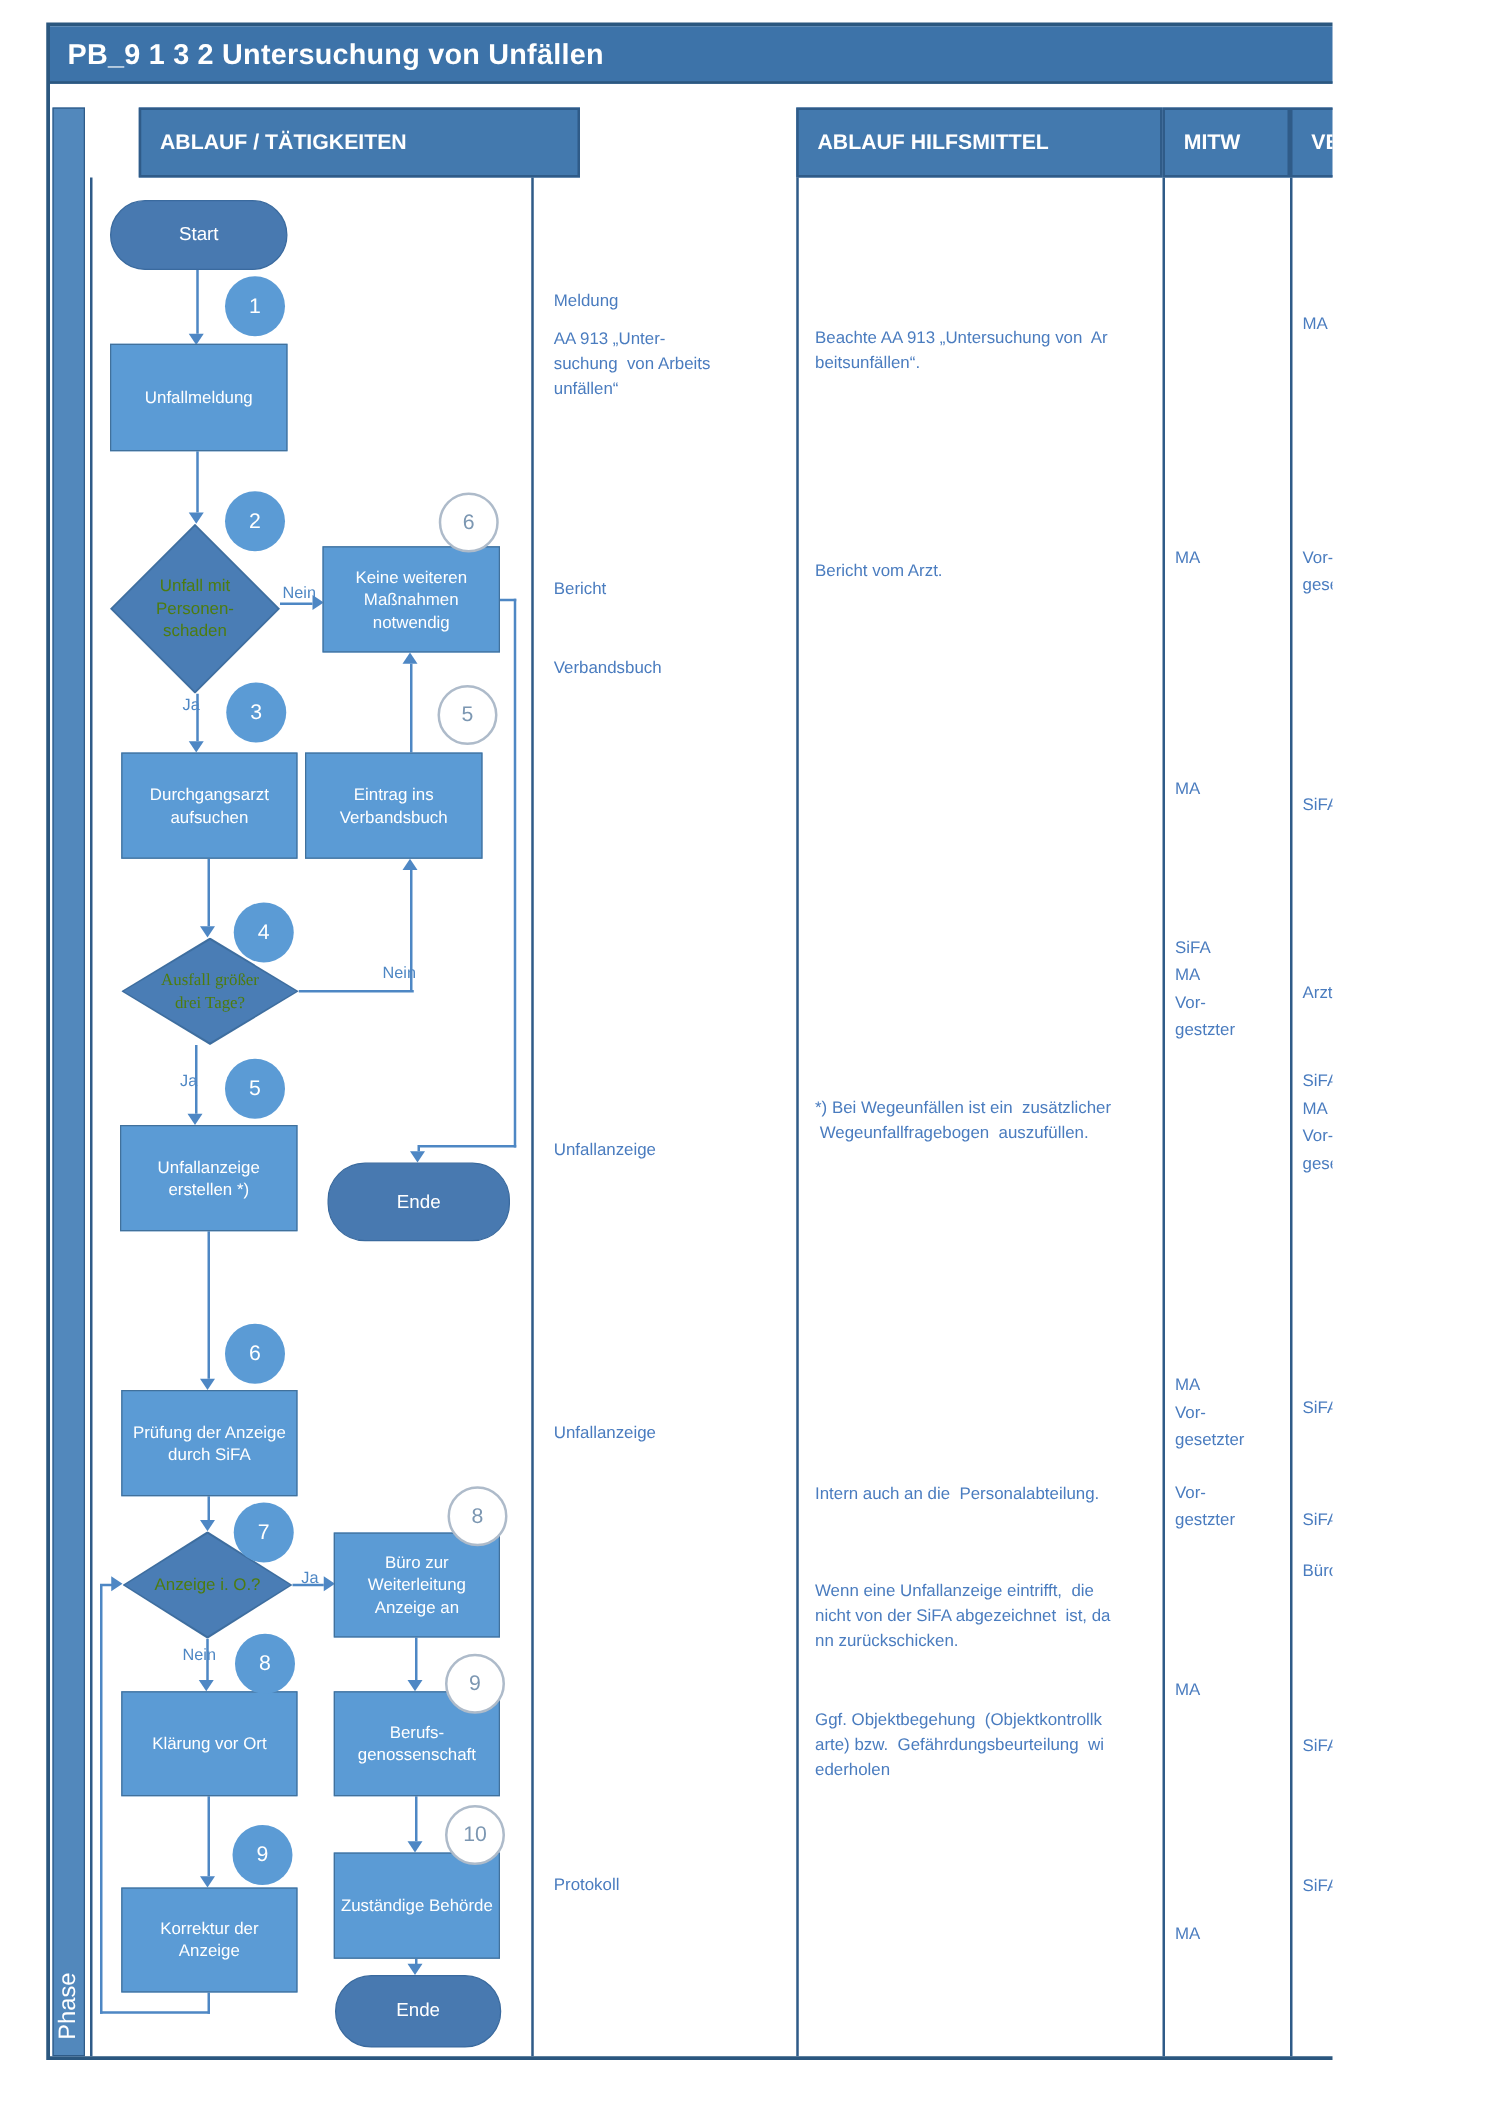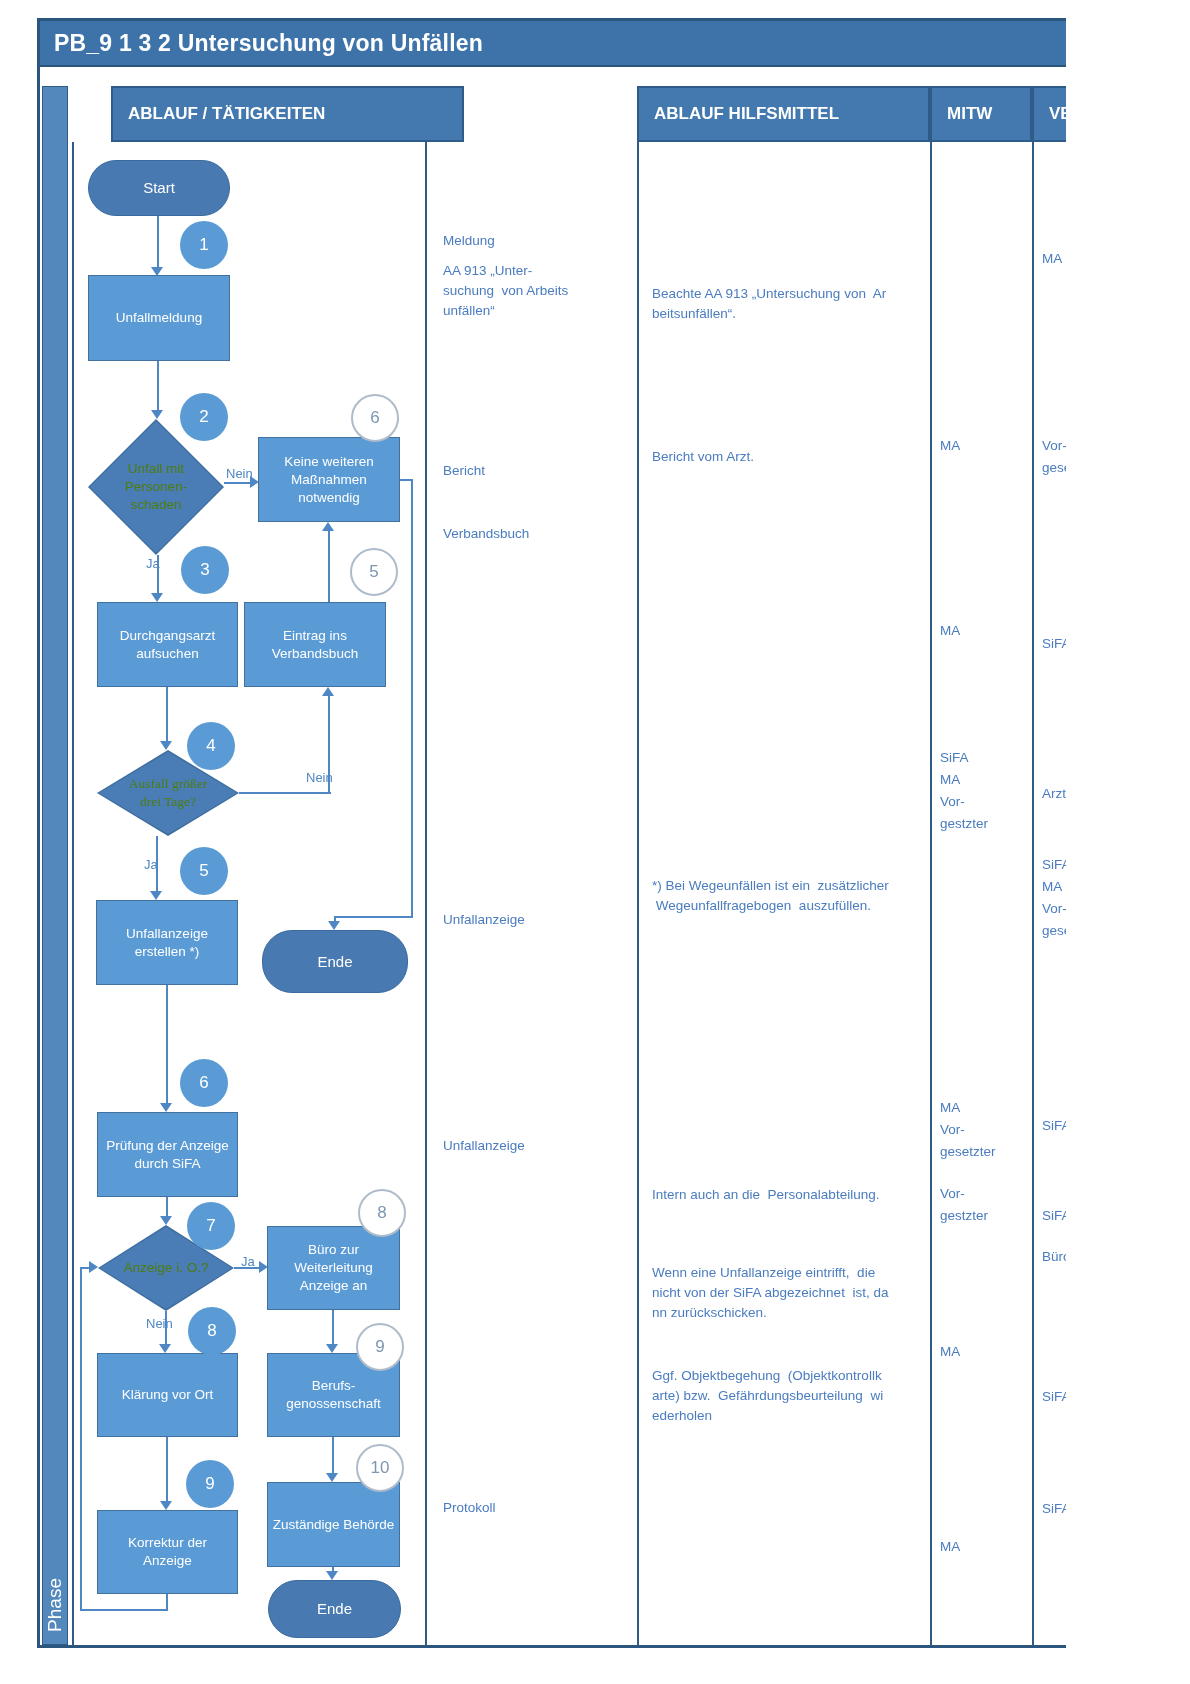--- a/index.html
+++ b/index.html
@@ -199,21 +199,21 @@
   <div class="note" style="left:443px;top:231px;">Meldung</div>
   <div class="note" style="left:443px;top:261px;">AA 913 „Unter-
 suchung  von Arbeits
 unfällen“</div>
   <div class="note" style="left:443px;top:461px;">Bericht</div>
   <div class="note" style="left:443px;top:524px;">Verbandsbuch</div>
   <div class="note" style="left:443px;top:910px;">Unfallanzeige</div>
   <div class="note" style="left:443px;top:1136px;">Unfallanzeige</div>
   <div class="note" style="left:443px;top:1498px;">Protokoll</div>
 
-  <div class="note" style="left:652px;top:284px;">Beachte AA 913 „Untersuchung von  Ar
+  <div class="note" style="left:652px;top:260px;">Beachte AA 913 „Untersuchung von  Ar
 beitsunfällen“.</div>
   <div class="note" style="left:652px;top:447px;">Bericht vom Arzt.</div>
   <div class="note" style="left:652px;top:876px;">*) Bei Wegeunfällen ist ein  zusätzlicher
  Wegeunfallfragebogen  auszufüllen.</div>
   <div class="note" style="left:652px;top:1185px;">Intern auch an die  Personalabteilung.</div>
   <div class="note" style="left:652px;top:1263px;">Wenn eine Unfallanzeige eintrifft,  die
 nicht von der SiFA abgezeichnet  ist, da
 nn zurückschicken.</div>
   <div class="note" style="left:652px;top:1366px;">Ggf. Objektbegehung  (Objektkontrollk
 arte) bzw.  Gefährdungsbeurteilung  wi

